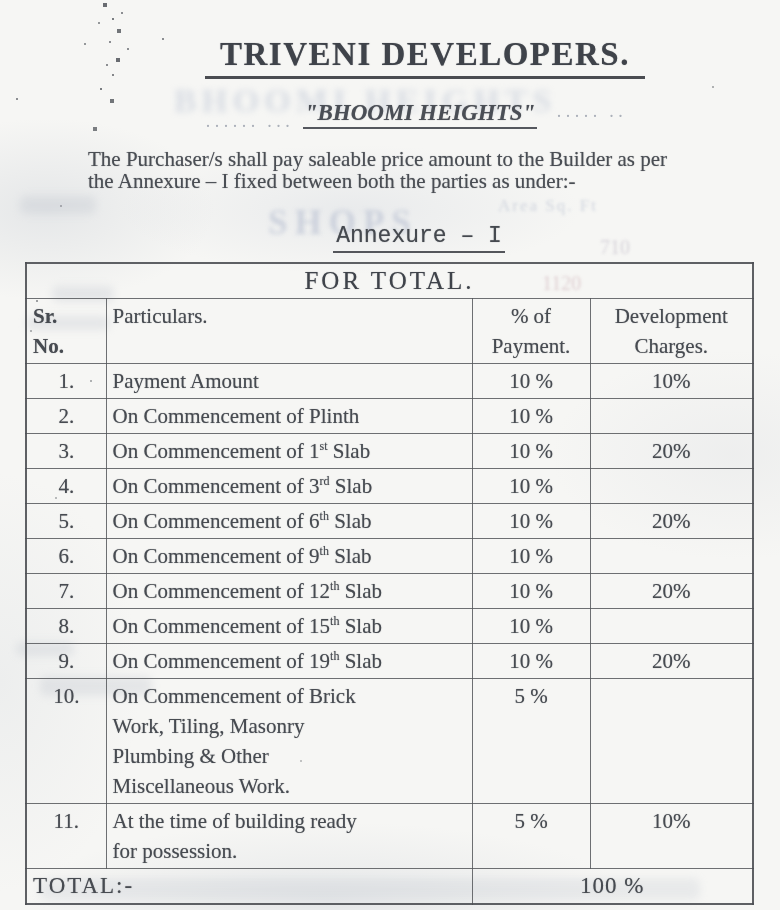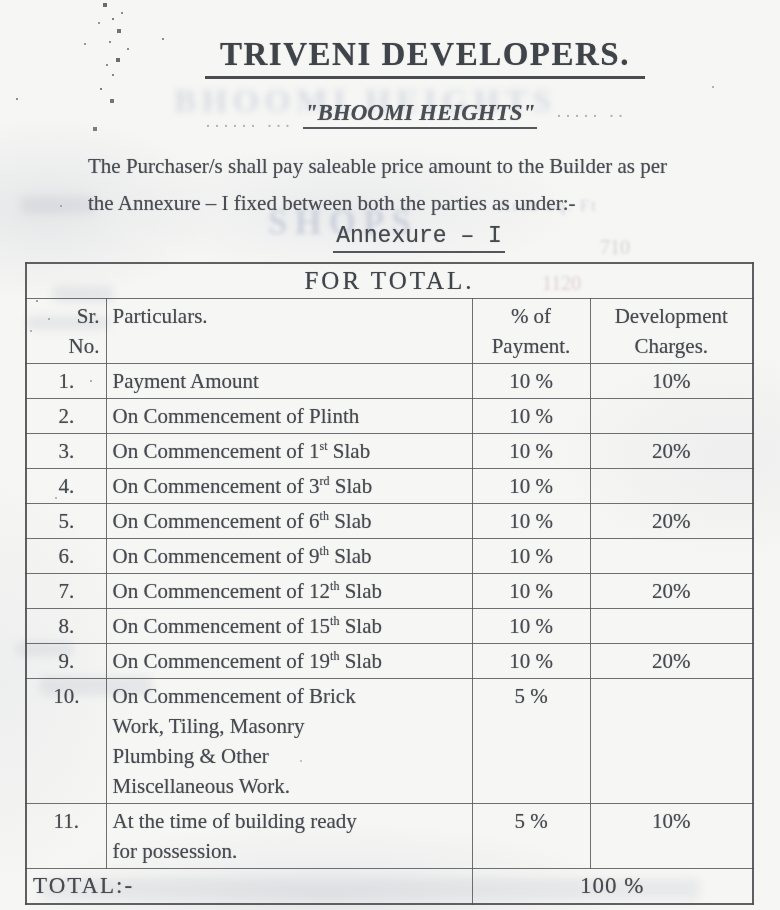--- a/index.html
+++ b/index.html
@@ -28,21 +28,21 @@
     border-bottom:3px solid #4a4c51; padding-bottom:3px;
   }
   .subtitle{
     position:absolute; left:290px; top:100px; width:260px;
     text-align:center; font-size:23px; font-style:italic; font-weight:bold;
     color:#4a4e55;
   }
   .subtitle .inner{ border-bottom:2px solid #55585e; padding:0 2px 2px; }
   .intro{
     position:absolute; left:88px; top:148px; width:668px;
-    font-size:21px; line-height:37px; white-space:pre-line;
+    font-size:21px; line-height:22px; white-space:pre-line;
     color:#4a4e54; margin:0;
   }
   .annexure{
     position:absolute; left:0; right:0; top:222px;
     text-align:center; padding-left:58px; font-size:23px; color:#45494f;
   }
   .annexure .inner{ border-bottom:2px solid #54565b; padding:0 3px 2px;font-family:Liberation Mono, monospace; }
 
   
   table.sched{
@@ -53,21 +53,21 @@
   table.sched col.c1{width:80px;} table.sched col.c2{width:366px;}
   table.sched col.c3{width:118px;} table.sched col.c4{width:163px;}
   table.sched td{
     border:1.6px solid rgba(85,87,91,.85);
     padding:2px 6px; line-height:30px; vertical-align:top;
     text-shadow:0 0 1px rgba(64,68,74,.5);
   }
   table.sched{ border:2.5px solid rgba(78,80,84,.9); }
   td.caption{ text-align:center; font-size:25px; letter-spacing:3px; line-height:34px; color:#3f434a; }
   td.h{ white-space:pre-line; line-height:29px; }
-  td.h.sr{ text-align:right; }
+  td.h.sr{ text-align:left;font-weight:bold; }
   td.h.pay, td.h.chg{ text-align:center; }
   td.c-no{ text-align:center; }
   td.c-part{ white-space:pre-line; }
   td.c-pay, td.c-chg{ text-align:center; }
   td.total-label{ text-align:left; font-size:23px; letter-spacing:2px; padding-right:12px; line-height:30px; }
   td.total-value{ text-align:center; font-size:23px; letter-spacing:1px; line-height:30px;margin-left:22px; }
   sup{ font-size:12px; line-height:0; }
 
   
   .ghost{

